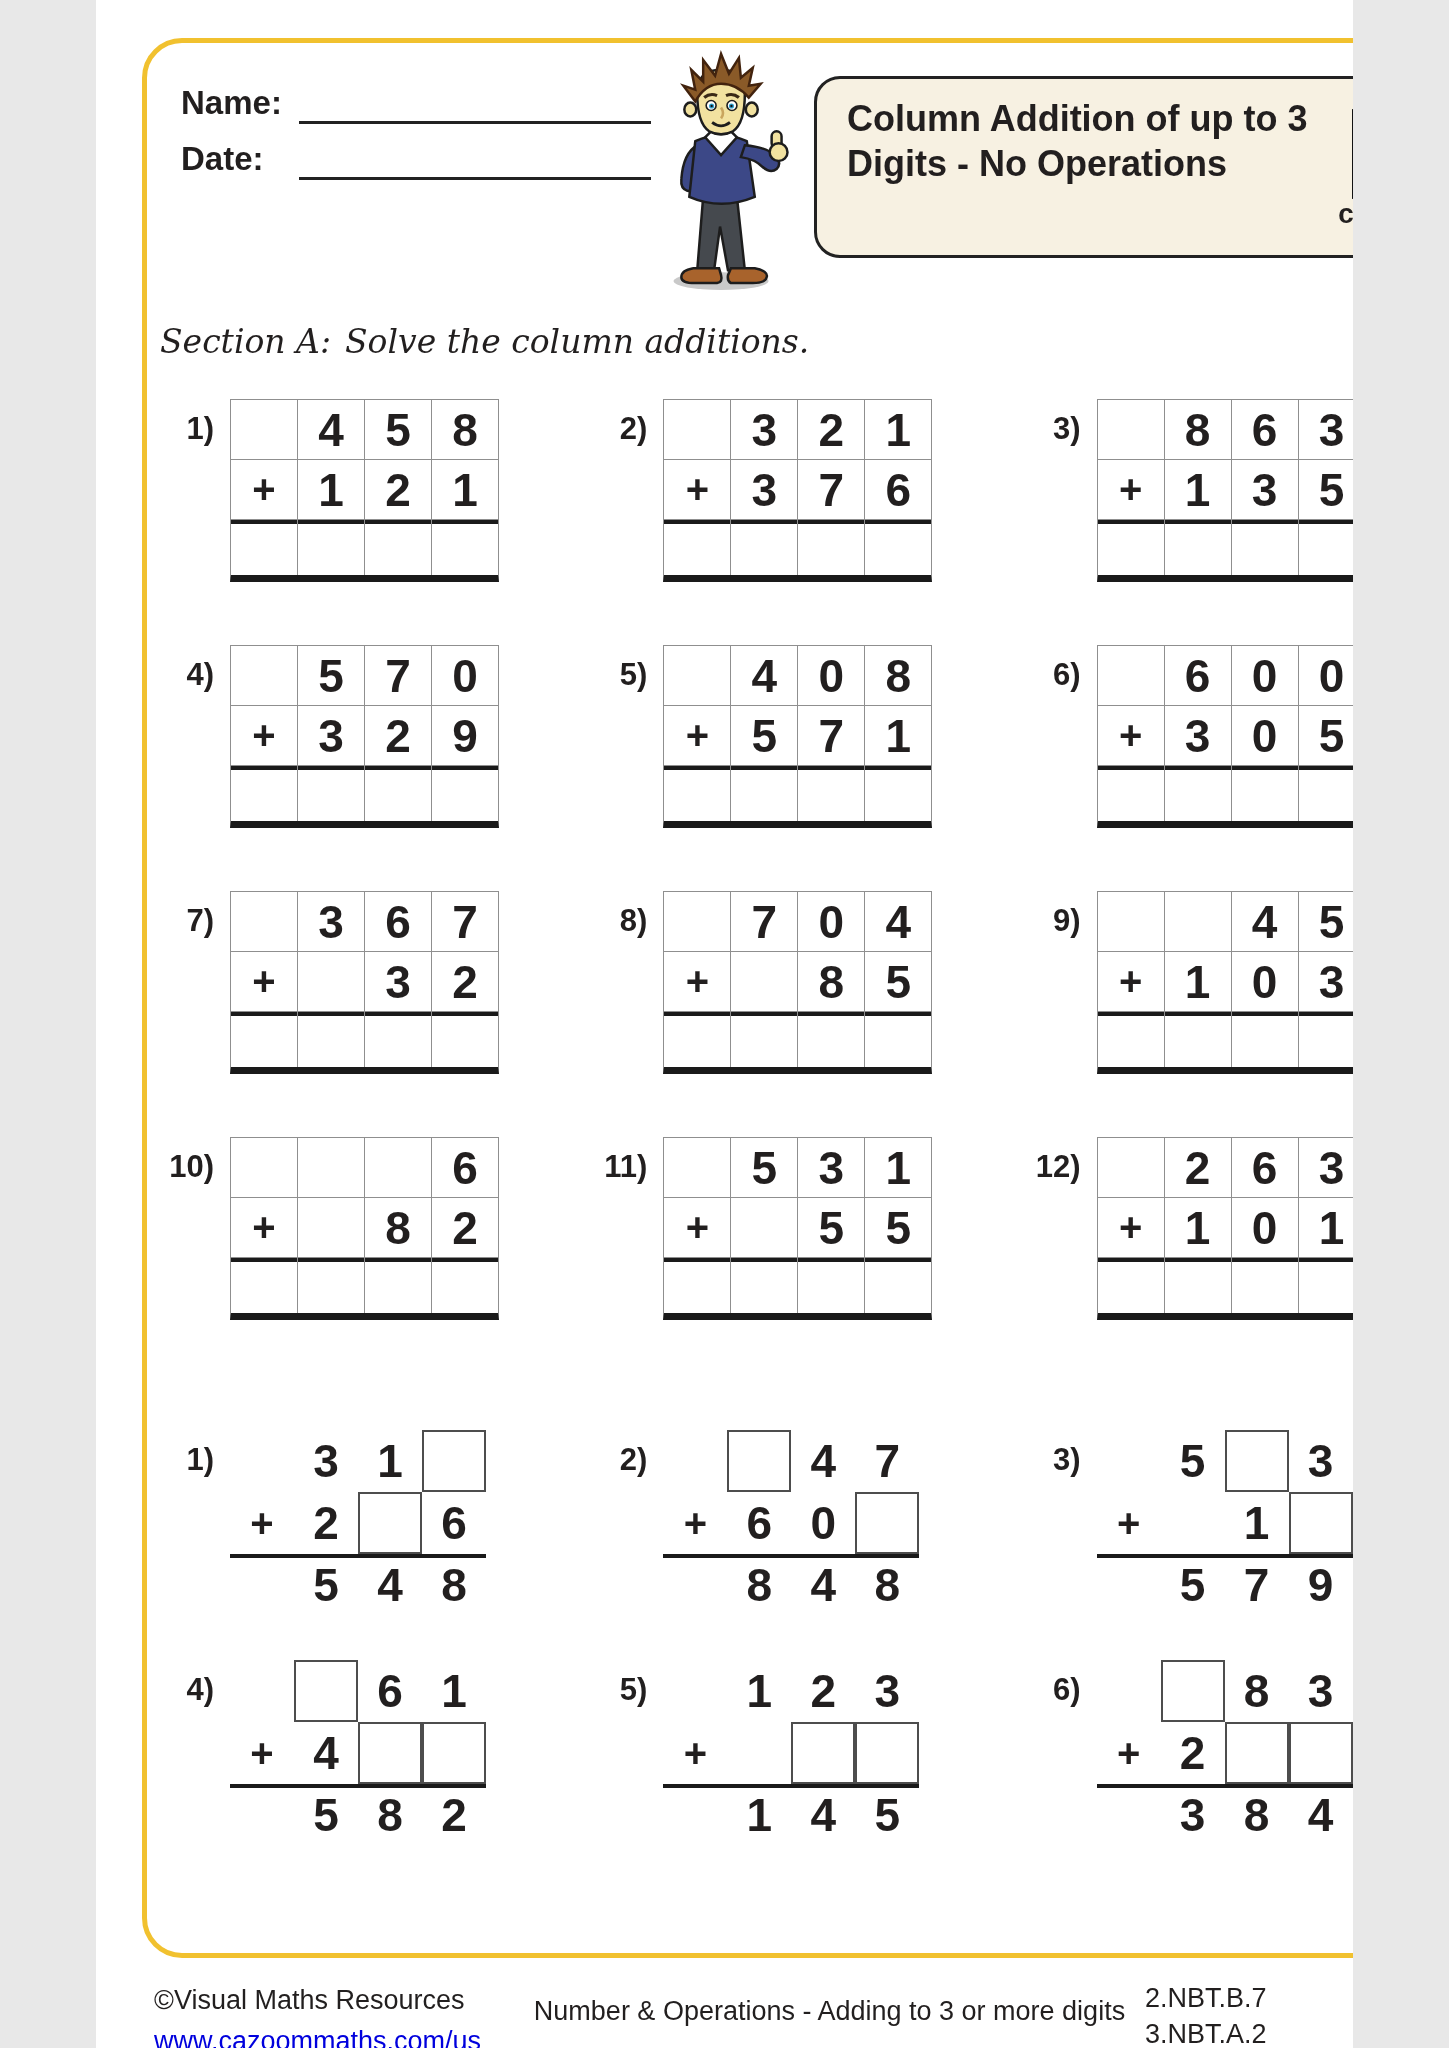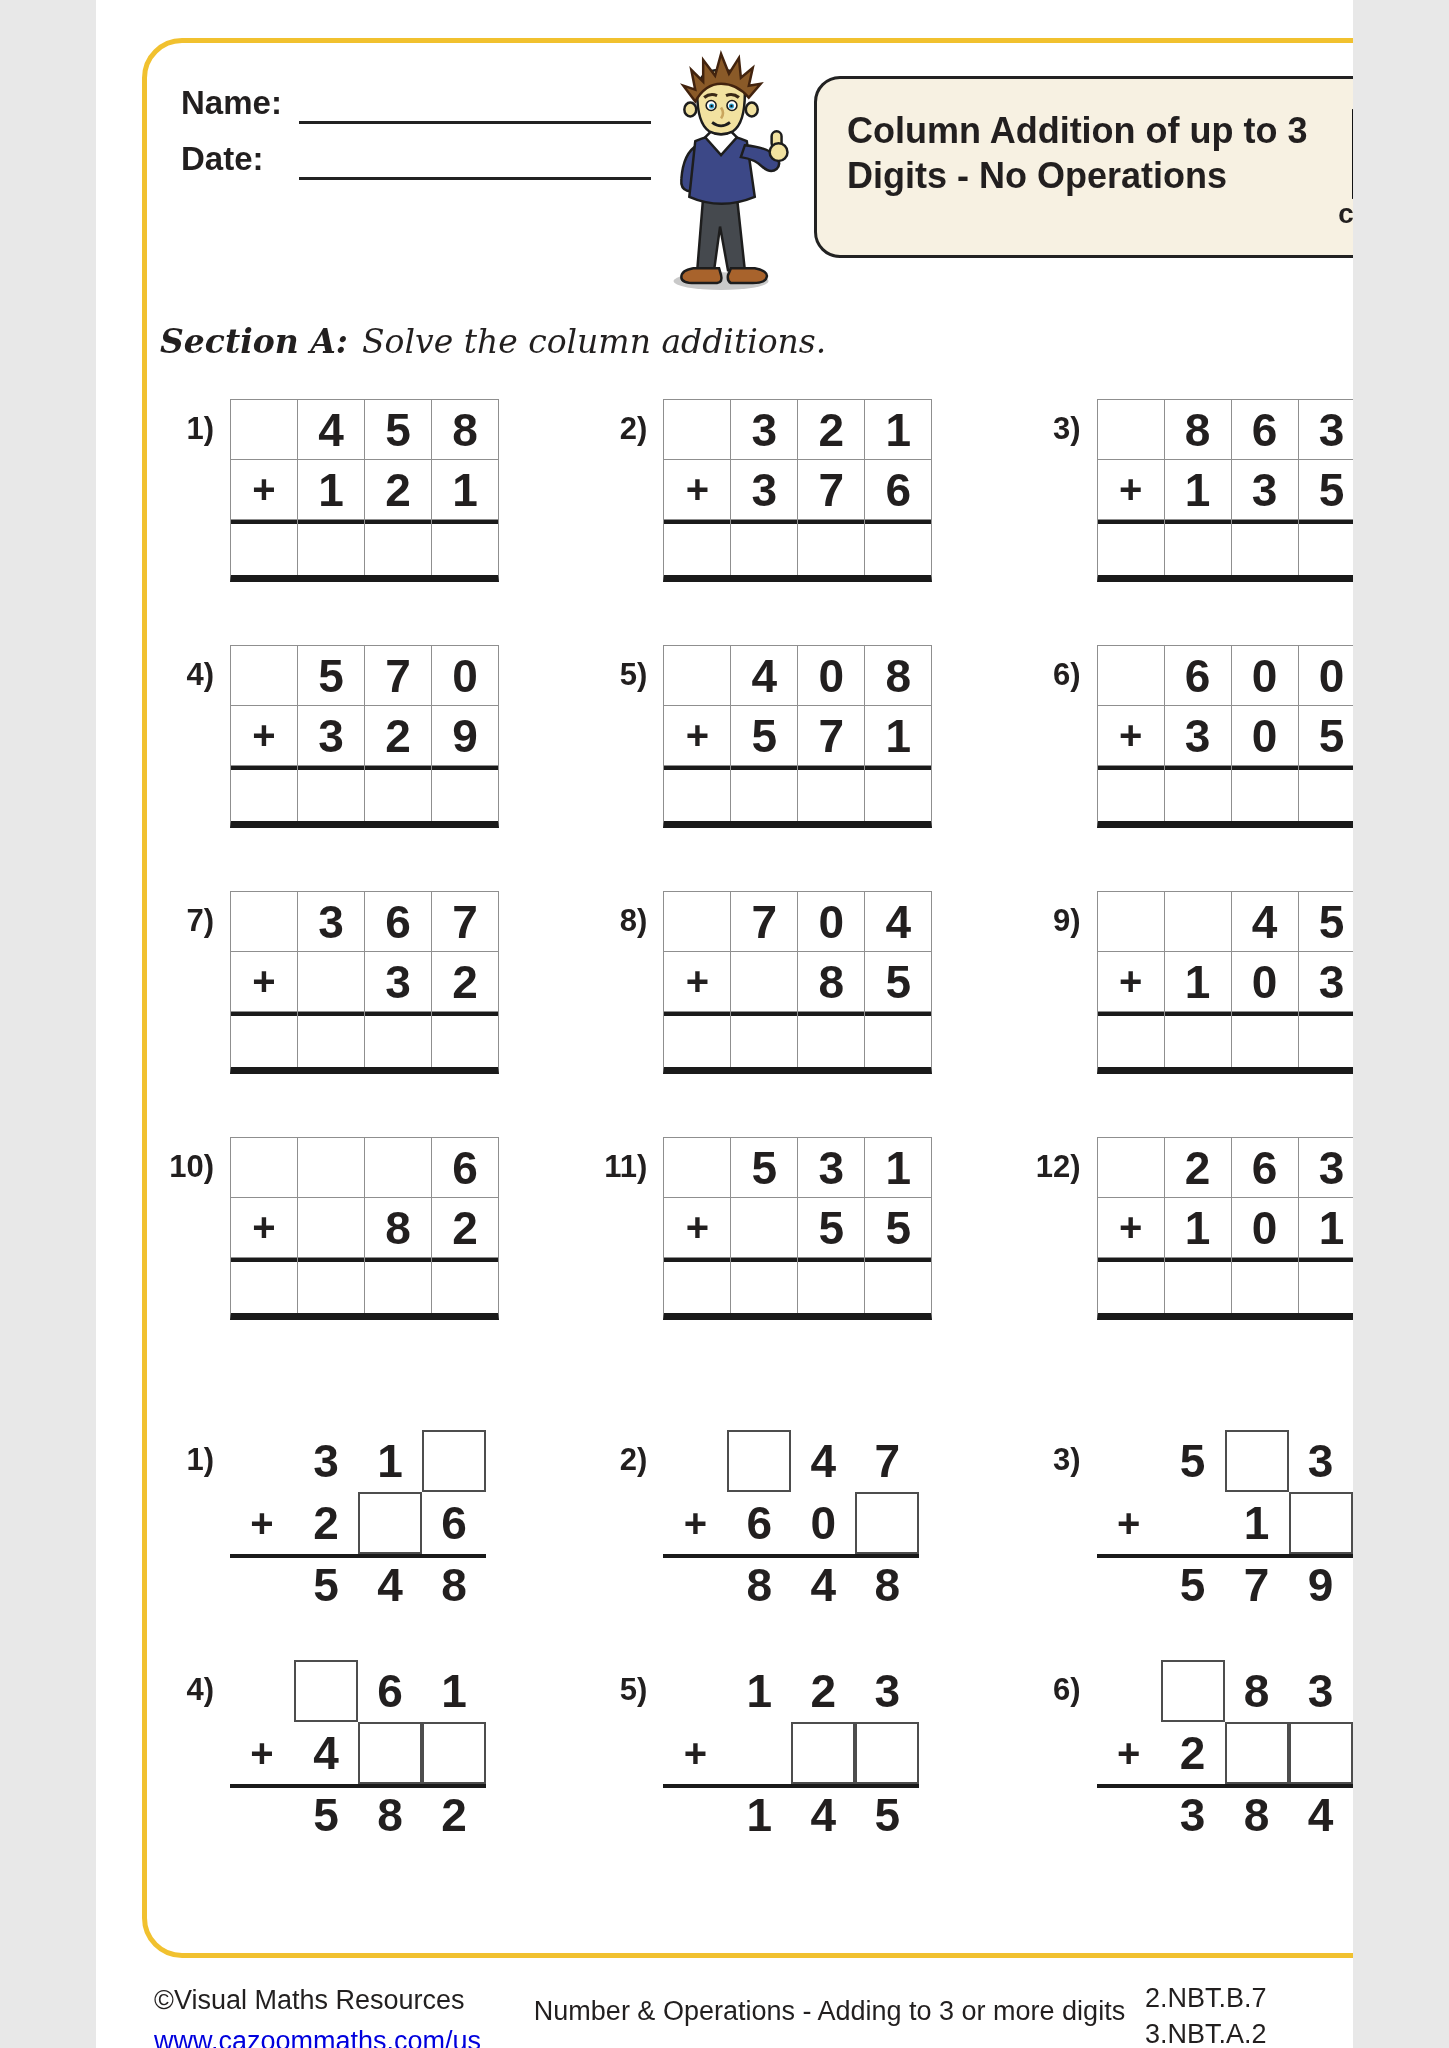--- a/index.html
+++ b/index.html
@@ -9,29 +9,29 @@
   .frame{position:absolute;left:46px;top:38px;width:1358px;height:1920px;
          border:5px solid #f1c12f;border-radius:40px;}
   
   .namedate{position:absolute;left:85px;top:68px;}
   .nd-row{display:flex;align-items:flex-end;height:56px;}
   .nd-label{font-weight:bold;font-size:33px;width:118px;padding-bottom:2px;}
   .nd-line{width:352px;border-bottom:3px solid #222;height:40px;}
   .character{position:absolute;left:540px;top:46px;width:180px;height:248px;}
   .titlebox{position:absolute;left:718px;top:76px;width:642px;height:182px;background:#f7f1e2;
             border:3px solid #222;border-radius:26px;display:flex;}
-  .titletext{flex:1;padding:30px 4px 0 30px;font-weight:bold;font-size:36px;line-height:1.24;}
+  .titletext{flex:1;padding:18px 4px 0 30px;font-weight:bold;font-size:36px;line-height:1.24;}
   .logocol{width:120px;padding-top:30px;display:flex;flex-direction:column;align-items:center;}
   .logobox{width:82px;height:90px;}
   .logotext{font-family:Liberation Mono, monospace;font-weight:bold;font-size:28px;letter-spacing:-1px;margin-top:1px;}
   
   .section{position:absolute;left:64px;width:1300px;}
   .sec-a{top:322px;} .sec-b{top:1392px;}
   .shead{font-family:"DejaVu Serif",serif;font-size:33px;}
-  .shead .hb{font-weight:bold;font-style:italic;margin-right:14px;}
+  .shead .hb{font-weight:normal;font-style:italic;margin-right:14px;}
   .shead .ht{font-style:italic;}
   .probs{display:grid;grid-template-columns:repeat(3,1fr);margin-top:38px;}
   .probs-a{row-gap:63px;} .probs-b{row-gap:48px;}
   .prob{display:flex;align-items:flex-start;}
   .plabel{width:70px;text-align:right;padding:12px 16px 0 0;font-weight:bold;font-size:31px;flex:none;}
   
   .agrid{display:grid;grid-template-columns:repeat(4,66px);grid-template-rows:59px 59px 55px;
          gap:1px;background:#8f8f8f;border:1px solid #8f8f8f;border-bottom:7px solid #1a1a1a;}
   .agrid .cell{background:#fff;display:flex;align-items:center;justify-content:center;
                font-weight:bold;font-size:46px;}

